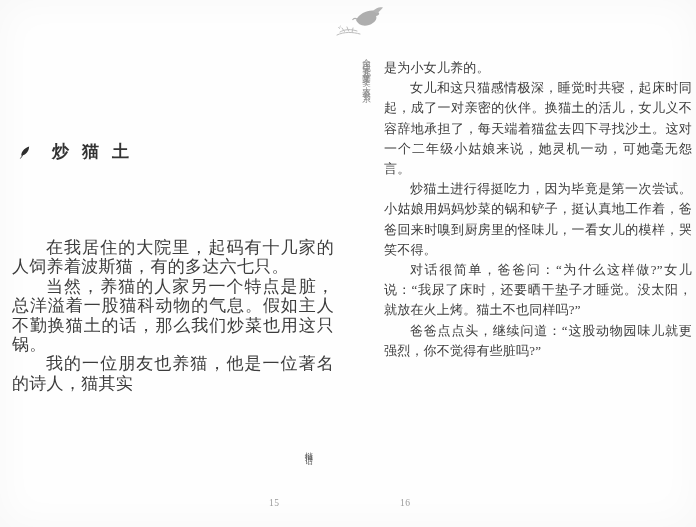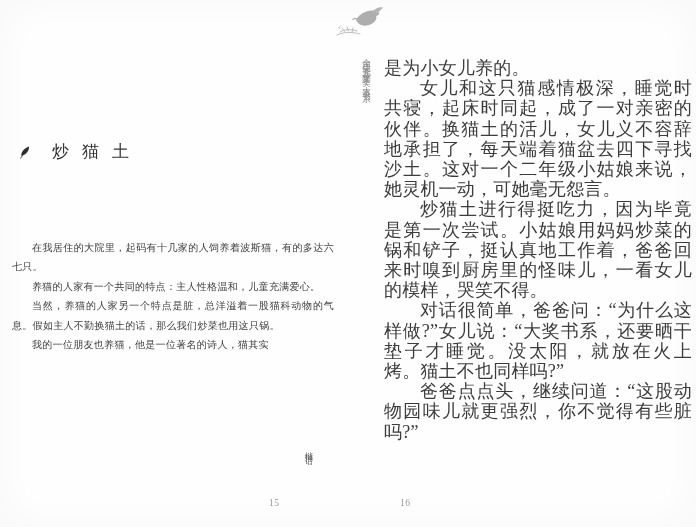--- a/index.html
+++ b/index.html
@@ -28,34 +28,34 @@
     height: 125px;
   }
   
   .chapter-title-row {
     position: absolute; left: 18px; top: 140px;
     display: flex; align-items: center;
   }
   .leaf { width: 14px; height: 14px; margin-right: 20px; transform: rotate(-8deg); }
   .chapter-title {
     font-size: 17px; letter-spacing: 13px;
-    color: #333333; font-weight: 400;
+    color: #333333; font-weight: 700;
     white-space: nowrap;
   }
   .body { position: absolute; color: #3c3c3c; text-align: justify; }
   .body p { margin: 0; text-indent: 2em; }
   .body p.no-indent { text-indent: 0; }
   .left-body {
     left: 12px; top: 238px; width: 322px;
-    font-size: 10px; line-height: 19.4px;
+    font-size: 17px; line-height: 19.4px;
     letter-spacing: 0.3px;
   }
   .right-body {
     left: 384px; top: 58px; width: 308px;
-    font-size: 18px; line-height: 20.2px;
+    font-size: 13px; line-height: 20.2px;
     letter-spacing: 0.2px;
   }
   .running-title {
     position: absolute; left: 302px; top: 446px;
     writing-mode: vertical-rl;
     font-size: 8px; letter-spacing: 2px;
     color: #5a5a5a;
   }
   .page-num {
     position: absolute;
@@ -87,33 +87,32 @@
         <svg width="14" height="14" viewBox="0 0 20 20">
           <path d="M4 15 C4.5 9 9 4.5 17 3 C15.5 10 11 14 5.5 14.2 Z" fill="#2e2e2e"></path>
           <path d="M2.5 18 C5 15.5 8 12 11 9" stroke="#2e2e2e" stroke-width="1.1" fill="none" stroke-linecap="round"></path>
         </svg>
       </span>
       <span class="chapter-title">炒猫土</span>
     </div>
 
     <div class="body left-body">
       <p>在我居住的大院里，起码有十几家的人饲养着波斯猫，有的多达六七只。</p>
-      <p>养猫的人家有一个共同的特点：主人性格温和，儿童充满爱心。</p>
       <p>当然，养猫的人家另一个特点是脏，总洋溢着一股猫科动物的气息。假如主人不勤换猫土的话，那么我们炒菜也用这只锅。</p>
       <p>我的一位朋友也养猫，他是一位著名的诗人，猫其实</p>
     </div>
 
     <div class="running-title">悄悄话</div>
     <div class="page-num left">15</div>
   </div>
 
   <div>
     <div class="body right-body">
       <p class="no-indent">是为小女儿养的。</p>
       <p>女儿和这只猫感情极深，睡觉时共寝，起床时同起，成了一对亲密的伙伴。换猫土的活儿，女儿义不容辞地承担了，每天端着猫盆去四下寻找沙土。这对一个二年级小姑娘来说，她灵机一动，可她毫无怨言。</p>
       <p>炒猫土进行得挺吃力，因为毕竟是第一次尝试。小姑娘用妈妈炒菜的锅和铲子，挺认真地工作着，爸爸回来时嗅到厨房里的怪味儿，一看女儿的模样，哭笑不得。</p>
-      <p>对话很简单，爸爸问：“为什么这样做?”女儿说：“大奖书系，还要晒干垫子才睡觉。没太阳，就放在火上烤。猫土不也同样吗?”</p>
+      <p>对话很简单，爸爸问：“为什么这样做?”女儿说：“我尿了床时，还要晒干垫子才睡觉。没太阳，就放在火上烤。猫土不也同样吗?”</p>
       <p>爸爸点点头，继续问道：“这股动物园味儿就更强烈，你不觉得有些脏吗?”</p>
     </div>
     <div class="page-num right">16</div>
   </div>
 
 </div>
 
 </body></html>

